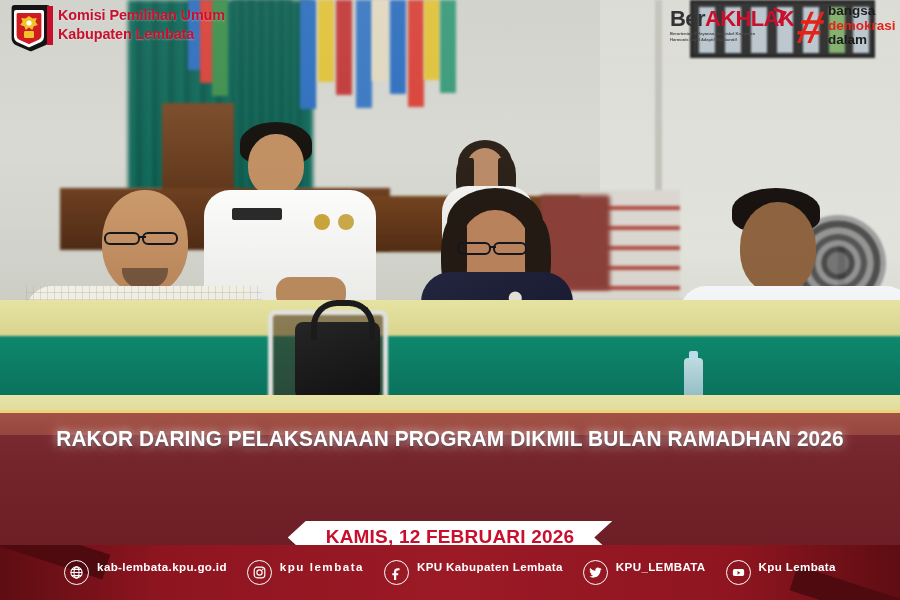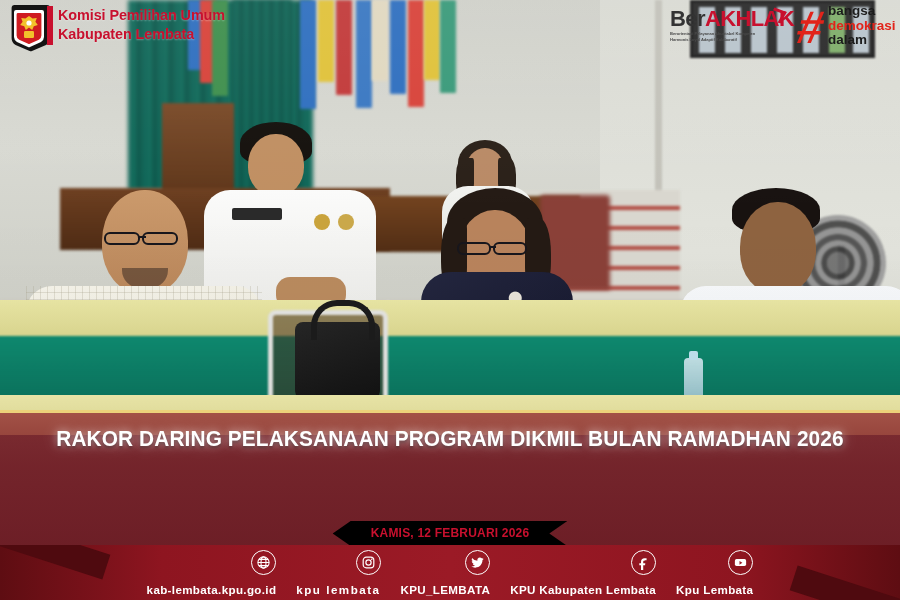--- a/index.html
+++ b/index.html
@@ -220,22 +220,22 @@
     transform:scaleX(.97);
     text-shadow:0 0 9px rgba(255,255,255,.55), 0 0 18px rgba(255,255,255,.3), 0 2px 3px rgba(0,0,0,.45);
   }
   .banner-quote {
     position:absolute; left:18px; top:50px; width:864px; text-align:center;
     color:#ffd400; font-size:16.4px; line-height:23px; font-weight:400;
     text-shadow:0 1px 3px rgba(0,0,0,.5);
   }
   .date-badge {
     position:absolute; left:50%; top:521px; transform:translateX(-50%);
-    background:#000000;
-    color:#c8102e; font-weight:700; font-size:12px; letter-spacing:.2px;
+    background:#ffffff;
+    color:#c8102e; font-weight:700; font-size:19px; letter-spacing:.2px;
     padding:5px 38px 6px 38px;
     clip-path:polygon(18px 0,100% 0,calc(100% - 18px) 50%,100% 100%,18px 100%,0 50%);
     box-shadow:0 2px 5px rgba(0,0,0,.35);
     white-space:nowrap;
   }
 
   
   .footer {
     position:absolute; left:0; top:545px; width:900px; height:55px;
     background:linear-gradient(90deg,#5e0d12 0%,#8e1520 18%,#9b1a26 50%,#8e1520 82%,#5e0d12 100%);
@@ -246,21 +246,21 @@
     background:#4f0a0f; transform:rotate(18deg);
   }
   .footer:after {
     content:""; position:absolute; right:-40px; bottom:-14px; width:150px; height:26px;
     background:#4f0a0f; transform:rotate(18deg);
   }
   .footer-inner {
     position:absolute; inset:0; display:flex; align-items:center;
     justify-content:center; gap:20px; padding:0 36px; z-index:2;
   }
-  .social { display:flex; align-items:flex-end; gap:8px;flex-direction:column; }
+  .social { display:flex; align-items:flex-start; gap:8px; }
   .social .ic {
     width:25px; height:25px; border-radius:50%; border:1.6px solid #fff;
     display:flex; align-items:center; justify-content:center;
     color:#fff; flex:0 0 auto;
   }
   .social .lbl {
     color:#fff; font-size:11.6px; font-weight:700; letter-spacing:.35px; white-space:nowrap;
   }
   .social .lbl.sp { letter-spacing:1.5px; }
   svg { display:block; }
@@ -431,32 +431,32 @@
               <rect x="3.5" y="3.5" width="17" height="17" rx="5"></rect>
               <circle cx="12" cy="12" r="4.2"></circle>
               <circle cx="17.2" cy="6.8" r="1.25" fill="#fff" stroke="none"></circle>
             </svg>
           </span>
           <span class="lbl sp">kpu lembata</span>
         </div>
         <div class="social">
           <span class="ic">
             <svg viewBox="0 0 24 24" width="15" height="15" fill="#fff">
+              <path d="M14.6 8.4h2.3V5.3c-.4-.06-1.76-.2-3.34-.2-3.3 0-5.56 2.08-5.56 5.9V13H5.3v3.5H8v8.5h3.55v-8.5h2.9l.45-3.5h-3.35v-2.2c0-1 .27-1.7 1.7-1.7z"></path>
+            </svg>
+          </span>
+          <span class="lbl">KPU Kabupaten Lembata</span>
+        </div>
+        <div class="social">
+          <span class="ic">
+            <svg viewBox="0 0 24 24" width="15" height="15" fill="#fff">
               <path d="M22 5.9c-.74.33-1.53.55-2.36.65a4.1 4.1 0 0 0 1.8-2.27c-.8.47-1.68.81-2.61 1A4.1 4.1 0 0 0 11.8 9a11.65 11.65 0 0 1-8.46-4.29 4.1 4.1 0 0 0 1.27 5.48 4.07 4.07 0 0 1-1.86-.51v.05a4.11 4.11 0 0 0 3.3 4.03c-.6.16-1.24.19-1.86.07a4.11 4.11 0 0 0 3.83 2.85A8.24 8.24 0 0 1 2 18.4a11.62 11.62 0 0 0 6.29 1.84c7.55 0 11.68-6.25 11.68-11.67v-.53A8.3 8.3 0 0 0 22 5.9z"></path>
             </svg>
           </span>
           <span class="lbl">KPU_LEMBATA</span>
-        </div>
-        <div class="social">
-          <span class="ic">
-            <svg viewBox="0 0 24 24" width="15" height="15" fill="#fff">
-              <path d="M14.6 8.4h2.3V5.3c-.4-.06-1.76-.2-3.34-.2-3.3 0-5.56 2.08-5.56 5.9V13H5.3v3.5H8v8.5h3.55v-8.5h2.9l.45-3.5h-3.35v-2.2c0-1 .27-1.7 1.7-1.7z"></path>
-            </svg>
-          </span>
-          <span class="lbl">KPU Kabupaten Lembata</span>
         </div>
         <div class="social">
           <span class="ic">
             <svg viewBox="0 0 24 24" width="15" height="15" fill="#fff">
               <rect x="3" y="6.5" width="18" height="11" rx="2.6"></rect>
               <path d="M10.4 9.6l4.6 2.9-4.6 2.9z" fill="#9b1a26"></path>
             </svg>
           </span>
           <span class="lbl">Kpu Lembata</span>
         </div>

